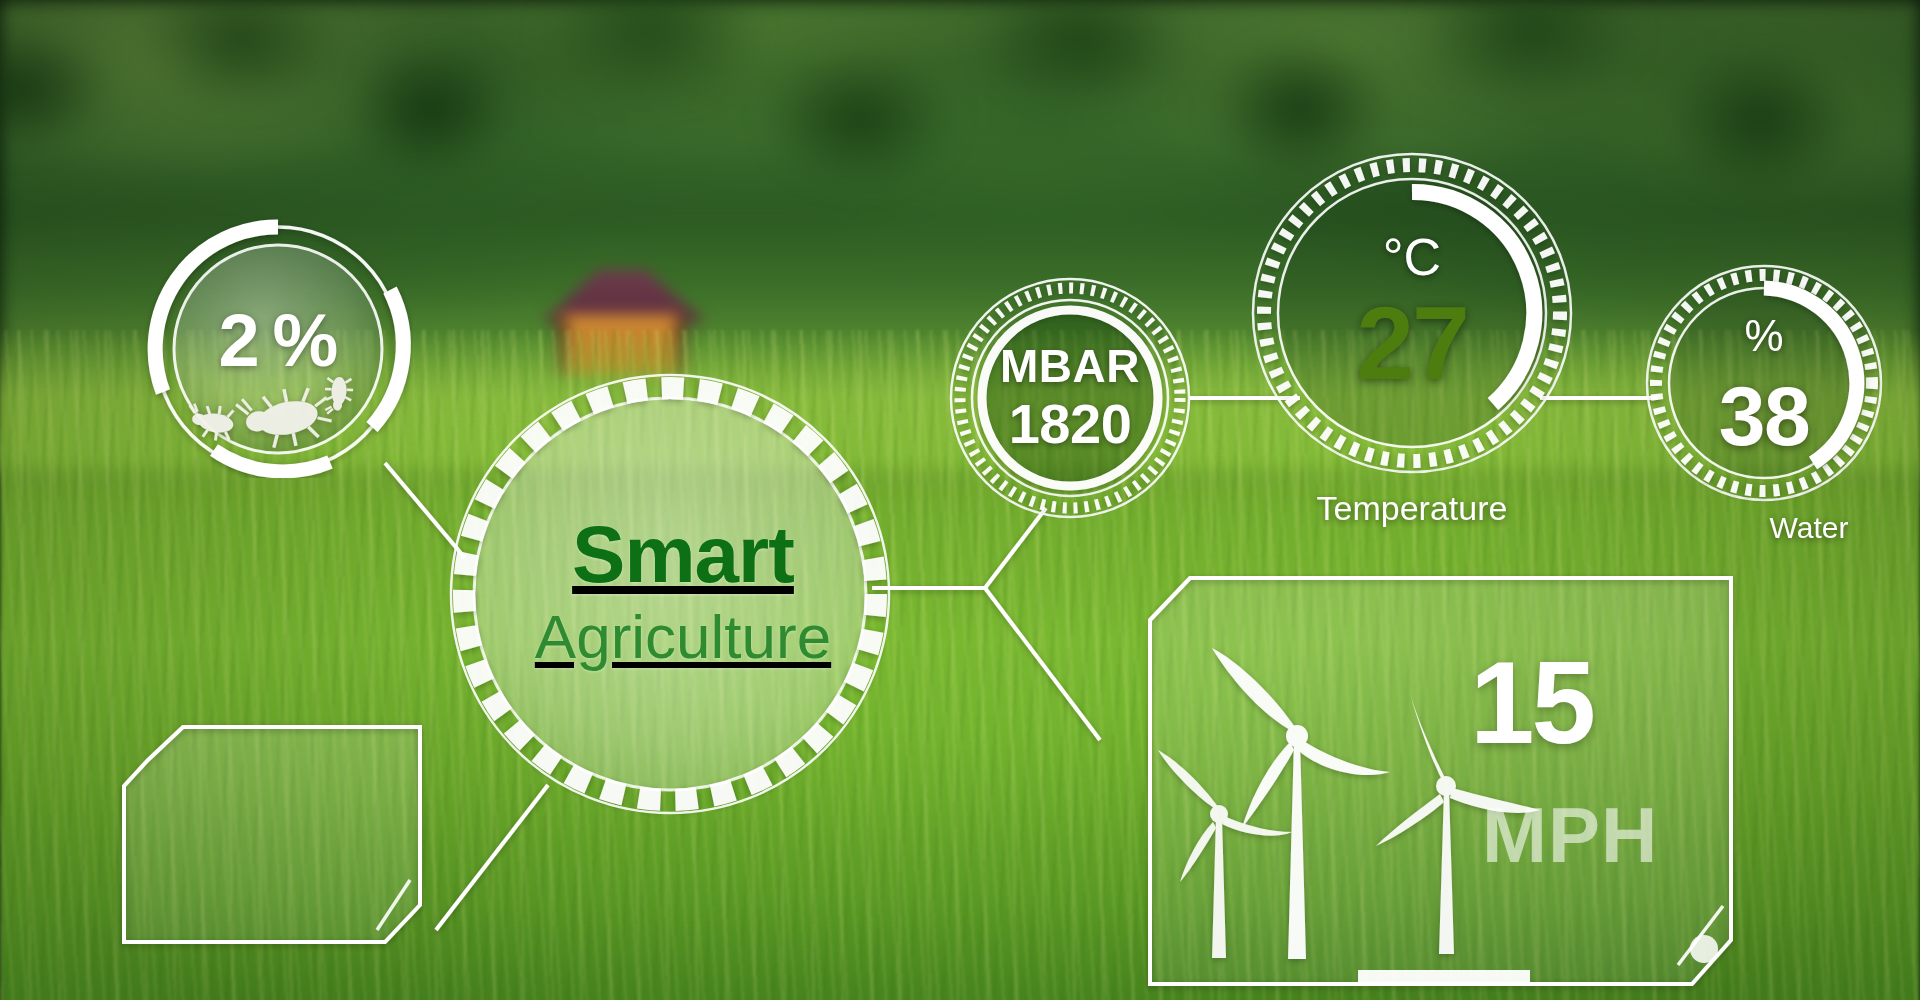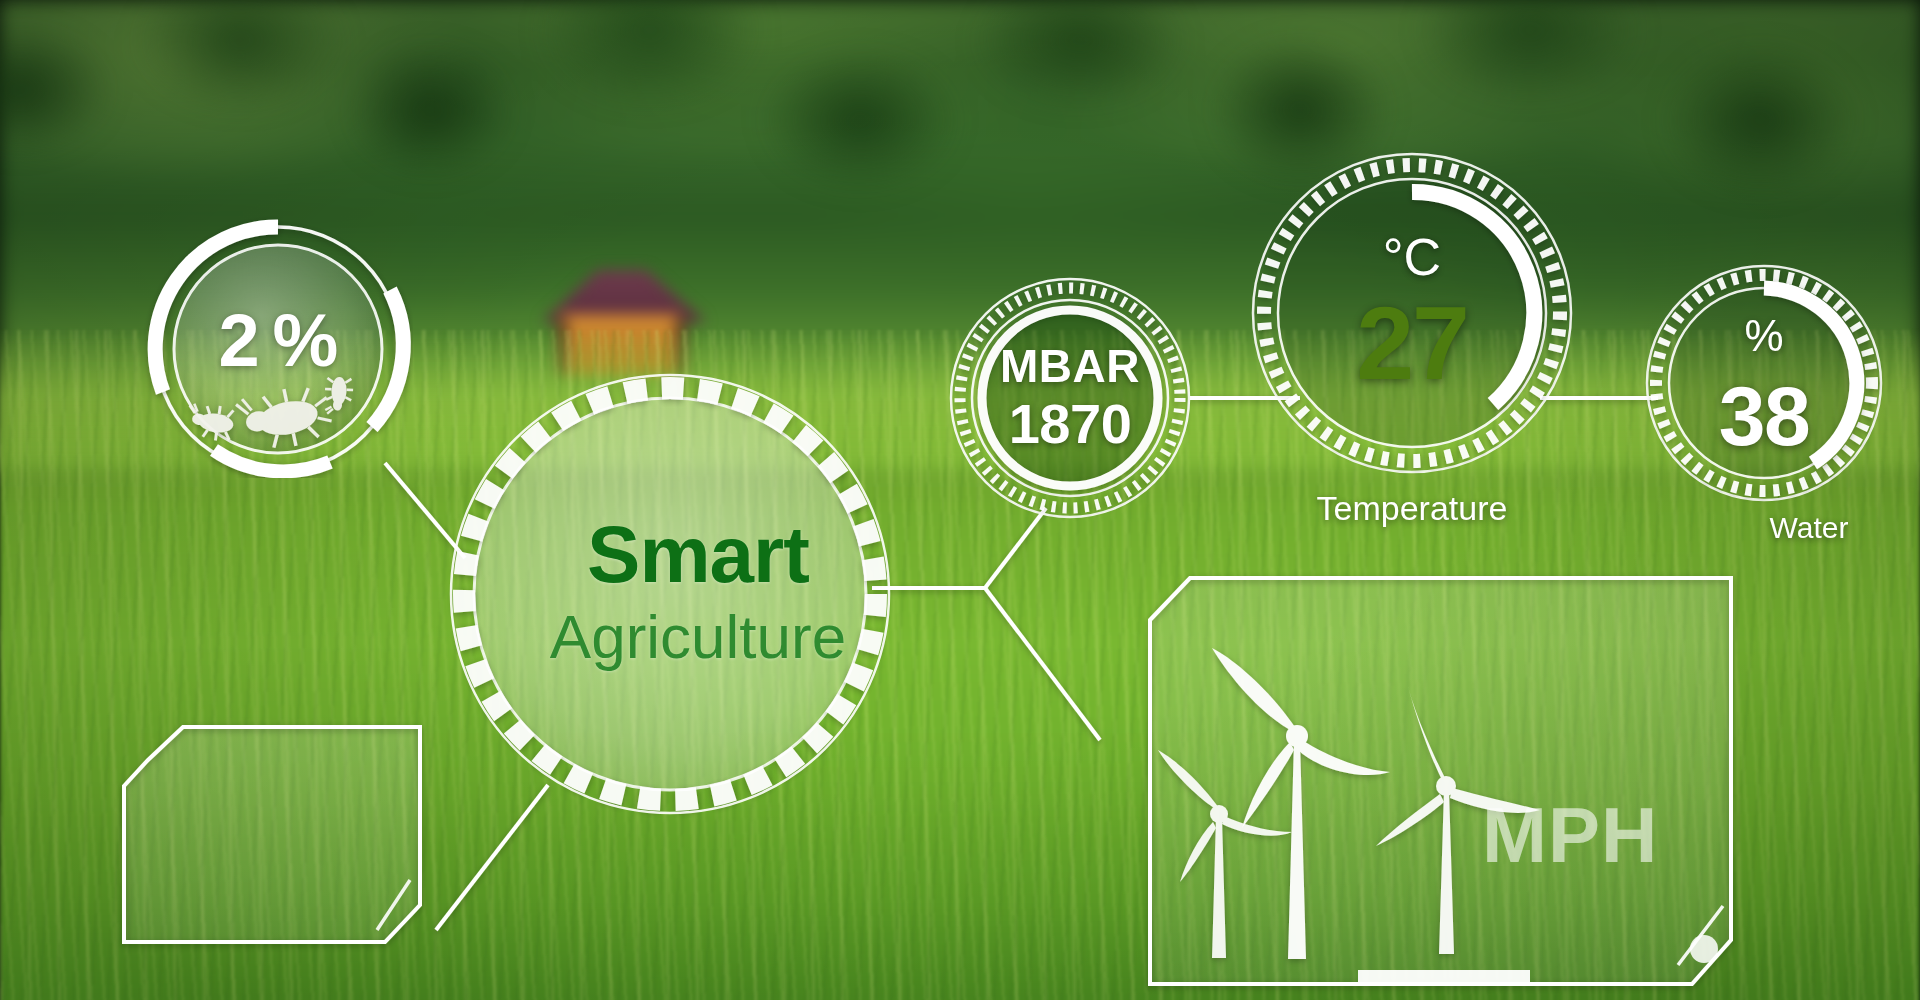--- a/index.html
+++ b/index.html
@@ -93,21 +93,21 @@
 
   
   #pest-gauge{left:148px;top:218px;width:260px;height:262px;}
   #pest-gauge .val{
     font-size:74px;font-weight:bold;color:#fff;letter-spacing:-1px;
     text-shadow:0 2px 7px rgba(0,0,0,.35);
     margin-top:-18px;
   }
 
   
-  #smart-core{left:496px;top:392px;width:404px;height:404px;}
+  #smart-core{left:481px;top:392px;width:404px;height:404px;text-decoration:underline;}
   #smart-core .l1{
     font-size:80px;font-weight:bold;color:#0d7015;letter-spacing:-1px;line-height:.95;
     text-shadow:0 1px 3px rgba(255,255,255,.35);
   }
   #smart-core .l2{
     font-size:62px;font-weight:normal;color:#2f8b30;letter-spacing:0px;line-height:1.1;
     margin-top:10px;
     text-shadow:0 1px 3px rgba(255,255,255,.3);
   }
 
@@ -343,31 +343,32 @@
     <div class="val">2 %</div>
   </div>
 
   <div class="node-text" id="smart-core">
     <div class="l1">Smart</div>
     <div class="l2">Agriculture</div>
   </div>
 
   <div class="node-text" id="mbar-gauge">
     <div class="unit">MBAR</div>
-    <div class="val">1870</div>
+    <div class="val">1820</div>
   </div>
 
   <div class="node-text" id="temp-gauge">
     <div class="unit">°C</div>
     <div class="val">27</div>
   </div>
   <div class="node-text" id="temp-label">Temperature</div>
 
   <div class="node-text" id="water-gauge">
     <div class="unit">%</div>
     <div class="val">38</div>
   </div>
   <div class="node-text" id="water-label">Water</div>
 
 
+  <div class="node-text" id="wind-value">15</div>
   <div class="node-text" id="wind-unit">MPH</div>
 
 </div>
 
 </body></html>

